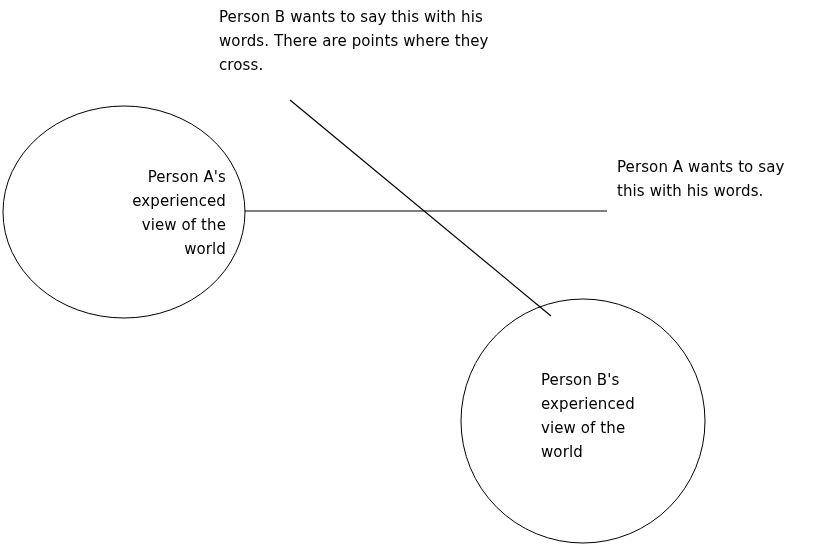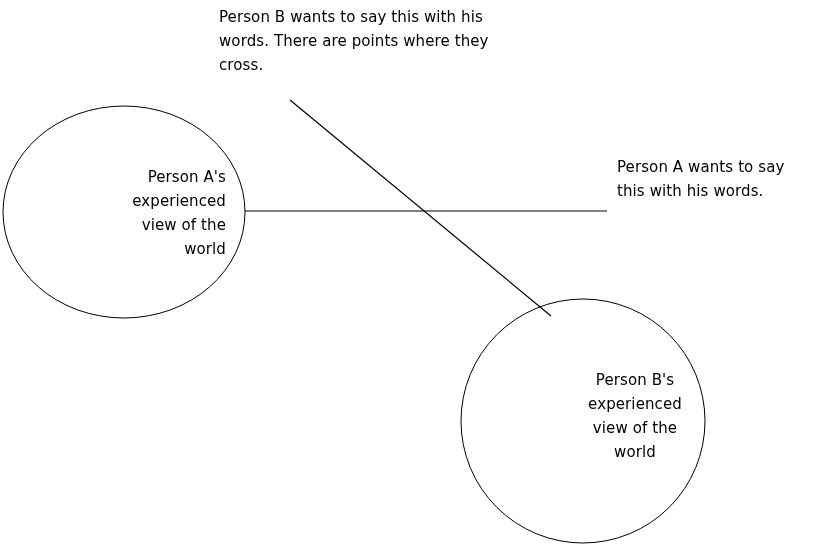--- a/index.html
+++ b/index.html
@@ -54,24 +54,23 @@
     top: 155px;
     width: 215px;
   }
   #label-circle-a {
     left: 76px;
     top: 165px;
     width: 150px;
     text-align: right;
   }
   #label-circle-b {
-    left: 560px;
+    left: 541px;
     top: 368px;
     width: 150px;
-    text-align: center;
   }
 </style>
 </head>
 <body>
 
 <div id="canvas">
 
   <svg id="diagram-svg" viewBox="0 0 838 547" xmlns="http://www.w3.org/2000/svg">
 
     <ellipse class="shape-stroke" cx="124" cy="212" rx="121" ry="106"></ellipse>

